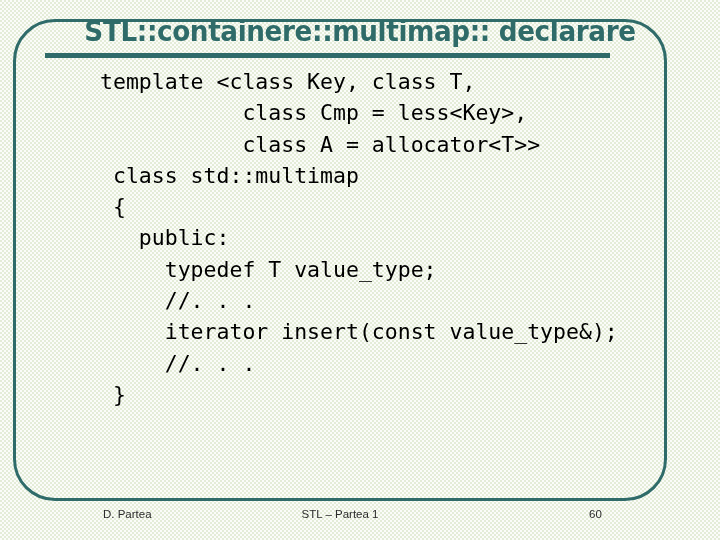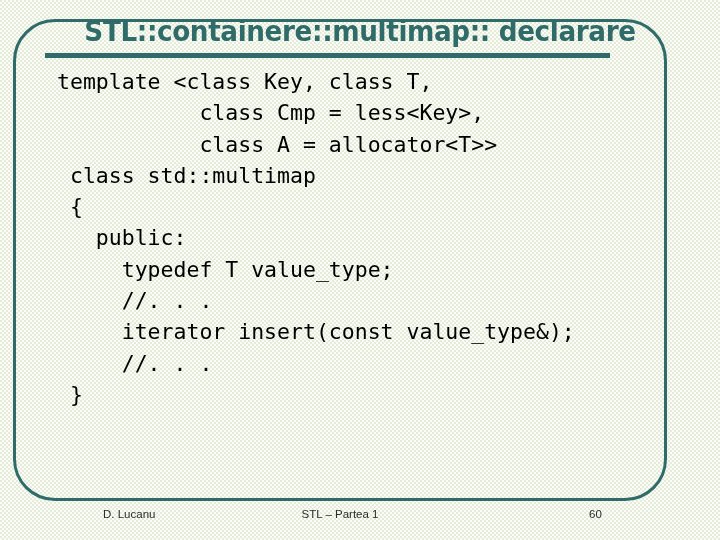--- a/index.html
+++ b/index.html
@@ -61,20 +61,21 @@
     position: absolute;
     left: 57px;
     top: 66px;
     right: 8px;
     font-family: "DejaVu Sans Mono", "Liberation Mono", monospace;
     font-size: 21.5px;
     line-height: 31.3px;
     color: #000000;
     white-space: pre;
     letter-spacing: 0px;
+    padding-left: 43px;
   }
   #code-block .code-line {
     display: block;
     height: 31.3px;
   }
 
   #slide-footer {
     position: absolute;
     left: 13px;
     width: 654px;
@@ -97,16 +98,16 @@
 
 <div id="slide-frame" style="border-color: rgb(47, 107, 105);"></div>
 
 <div id="slide-title" style="color: rgb(47, 107, 105);">STL::containere::multimap:: declarare</div>
 
 <div id="title-rule" style="background: rgb(47, 107, 105);"></div>
 
 <div id="code-block"><span class="code-line">template &lt;class Key, class T,</span><span class="code-line">           class Cmp = less&lt;Key&gt;,</span><span class="code-line">           class A = allocator&lt;T&gt;&gt;</span><span class="code-line"> class std::multimap</span><span class="code-line"> {</span><span class="code-line">   public:</span><span class="code-line">     typedef T value_type;</span><span class="code-line">     //. . .</span><span class="code-line">     iterator insert(const value_type&amp;);</span><span class="code-line">     //. . .</span><span class="code-line"> }</span></div>
 
 <div id="slide-footer">
-  <span class="ft" id="footer-author">D. Lucanu</span>
+  <span class="ft" id="footer-author">D. Partea</span>
   <span class="ft" id="footer-subject">STL – Partea 1</span>
   <span class="ft" id="footer-pagenum">60</span>
 </div>
 
 </body></html>

